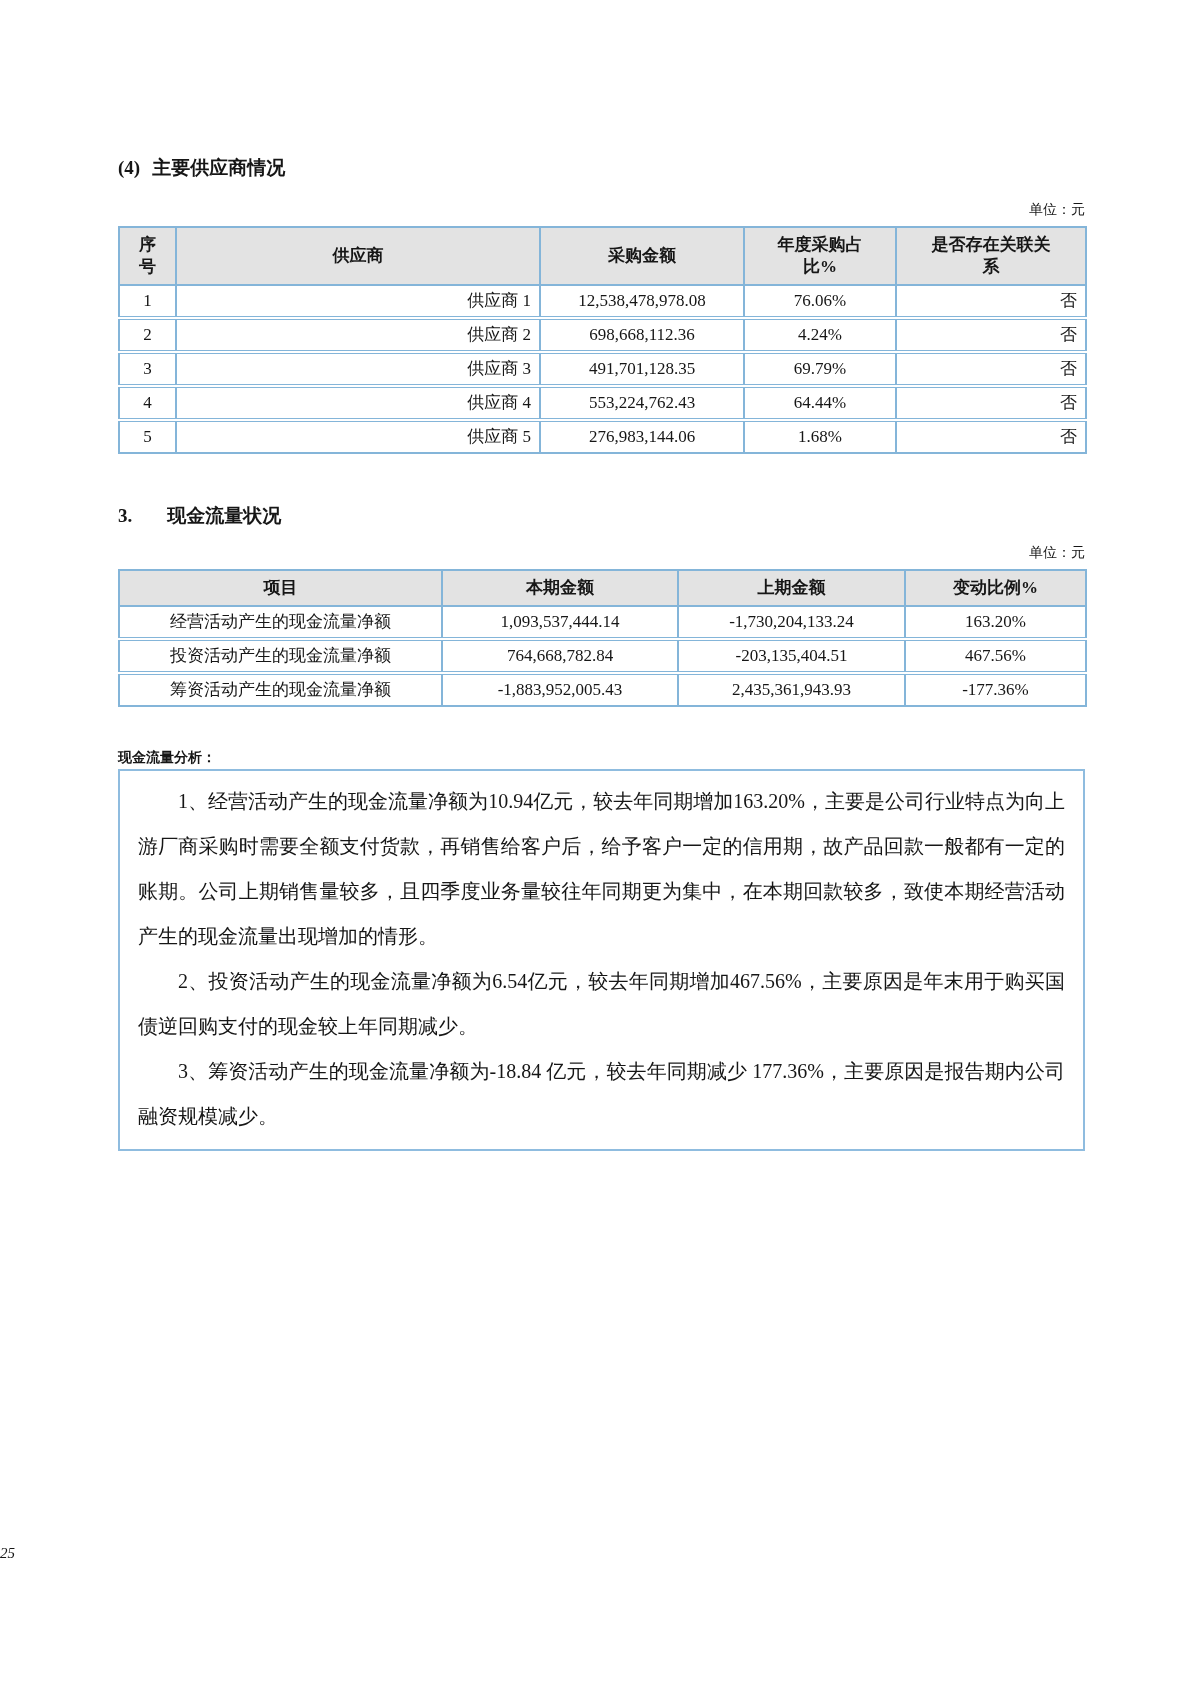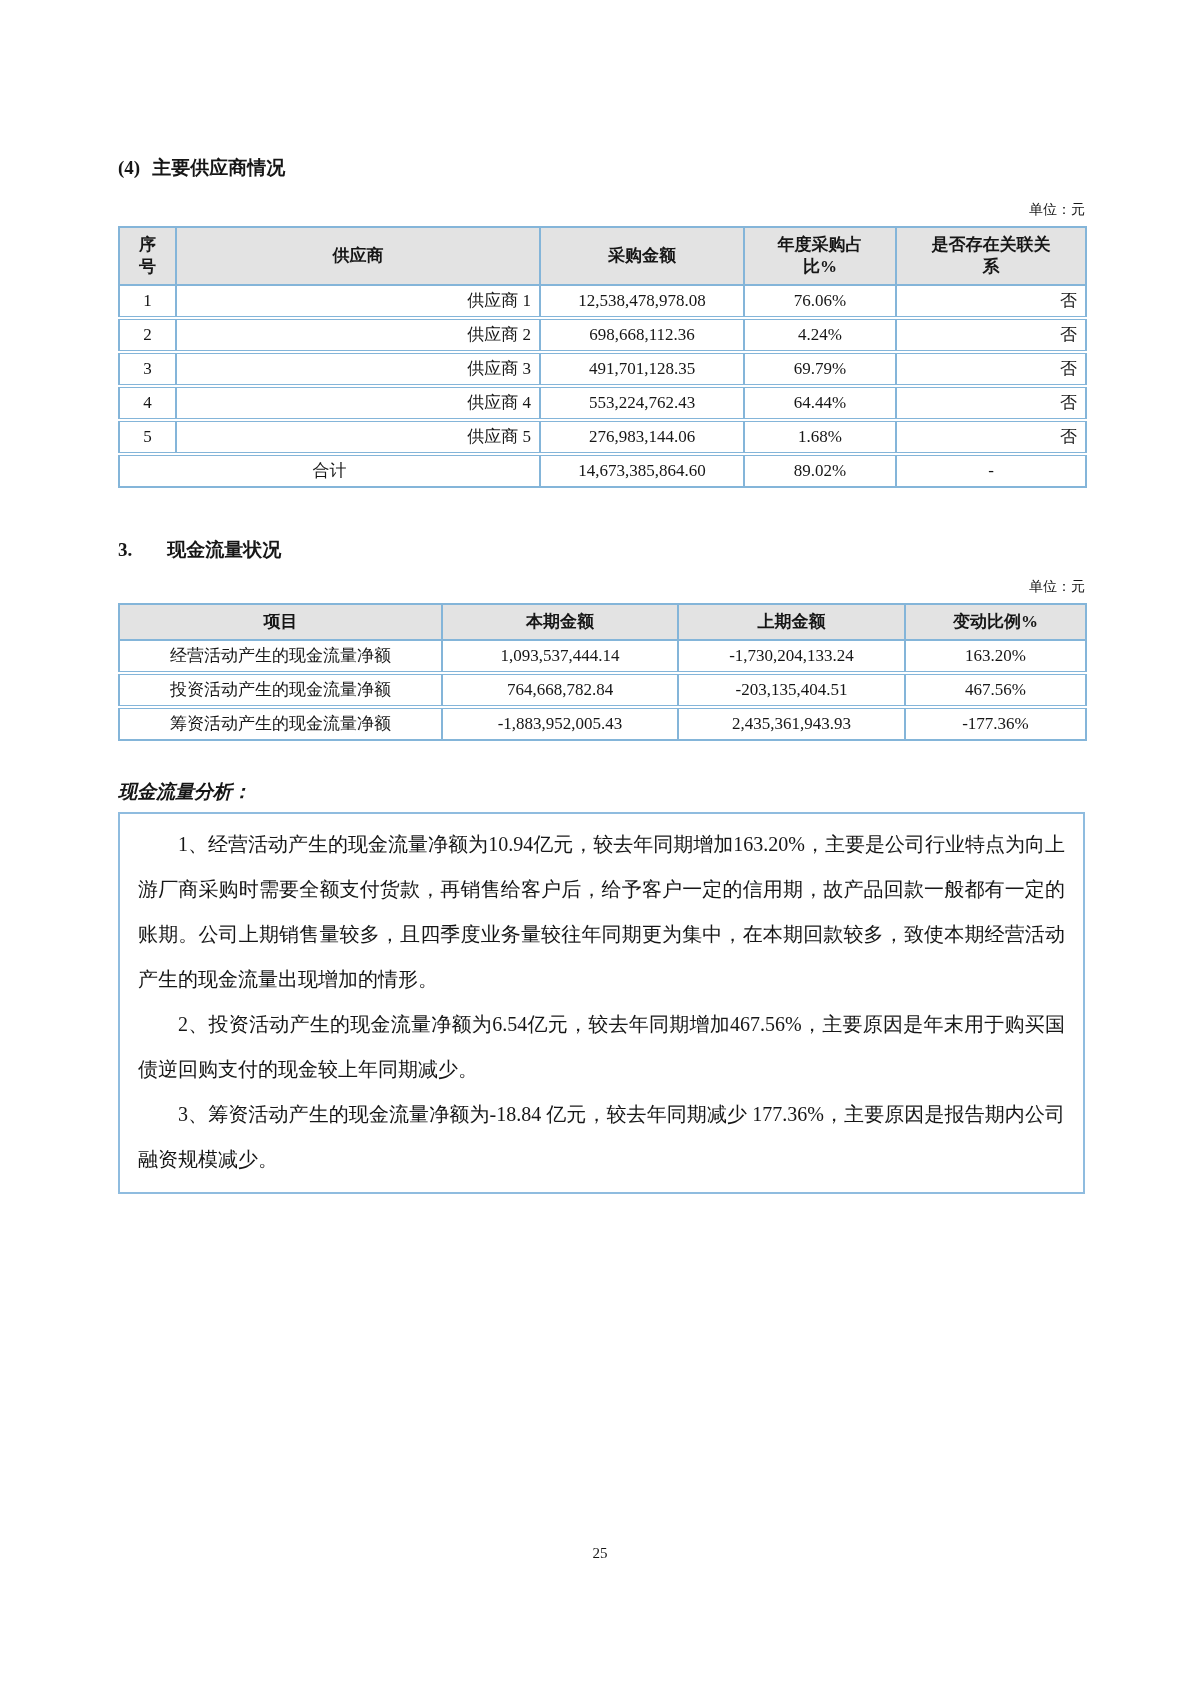--- a/index.html
+++ b/index.html
@@ -54,40 +54,39 @@
     font-weight:bold;
     text-align:center;
     white-space:pre-line;
     padding-top:6px; padding-bottom:6px;
   }
   td.c { text-align:center; }
   td.l { text-align:right; padding-left:14px; }
   td.r { text-align:center; padding-right:12px; }
   .analysis-heading {
     margin-top:40px;
-    font-size:19px; font-weight:bold; line-height:22px;font-style:italic;
+    font-size:14px; font-weight:bold; line-height:22px;
   }
   .analysis-box {
-    margin-top:9px;
     border:2px solid #8fbcdf;
     padding:8px 18px 10px 18px;
   }
   .analysis-box p {
     margin:0;
     font-size:20px;
     line-height:45px;
     text-align:justify;
     text-indent:2em;
   }
   .page-number {
     position:absolute;
     top:1544px; left:0;
     width:100%;
-    text-align:center;
-    font-size:15px; line-height:18px;
+    text-align:left;
+    font-size:15px; line-height:18px;font-style:italic;
   }
 </style>
 </head>
 <body>
 
 <div class="content">
 
   <div class="sec-heading">
     <span class="prefix">(4)</span>
     <span>主要供应商情况</span>
@@ -144,26 +143,20 @@
         <td class="r">64.44%</td>
         <td class="l">否</td>
       </tr>
       <tr>
         <td class="c">5</td>
         <td class="l">供应商 5</td>
         <td class="r">276,983,144.06</td>
         <td class="r">1.68%</td>
         <td class="l">否</td>
       </tr>
-      <tr>
-        <td class="c" colspan="2">合计</td>
-        <td class="r">14,673,385,864.60</td>
-        <td class="r">89.02%</td>
-        <td class="c">-</td>
-      </tr>
     </tbody>
   </table>
 
   <div class="sec-heading num-heading">
     <span class="prefix">3.</span>
     <span>现金流量状况</span>
   </div>
 
   <div class="unit-label second">单位：元</div>
 

